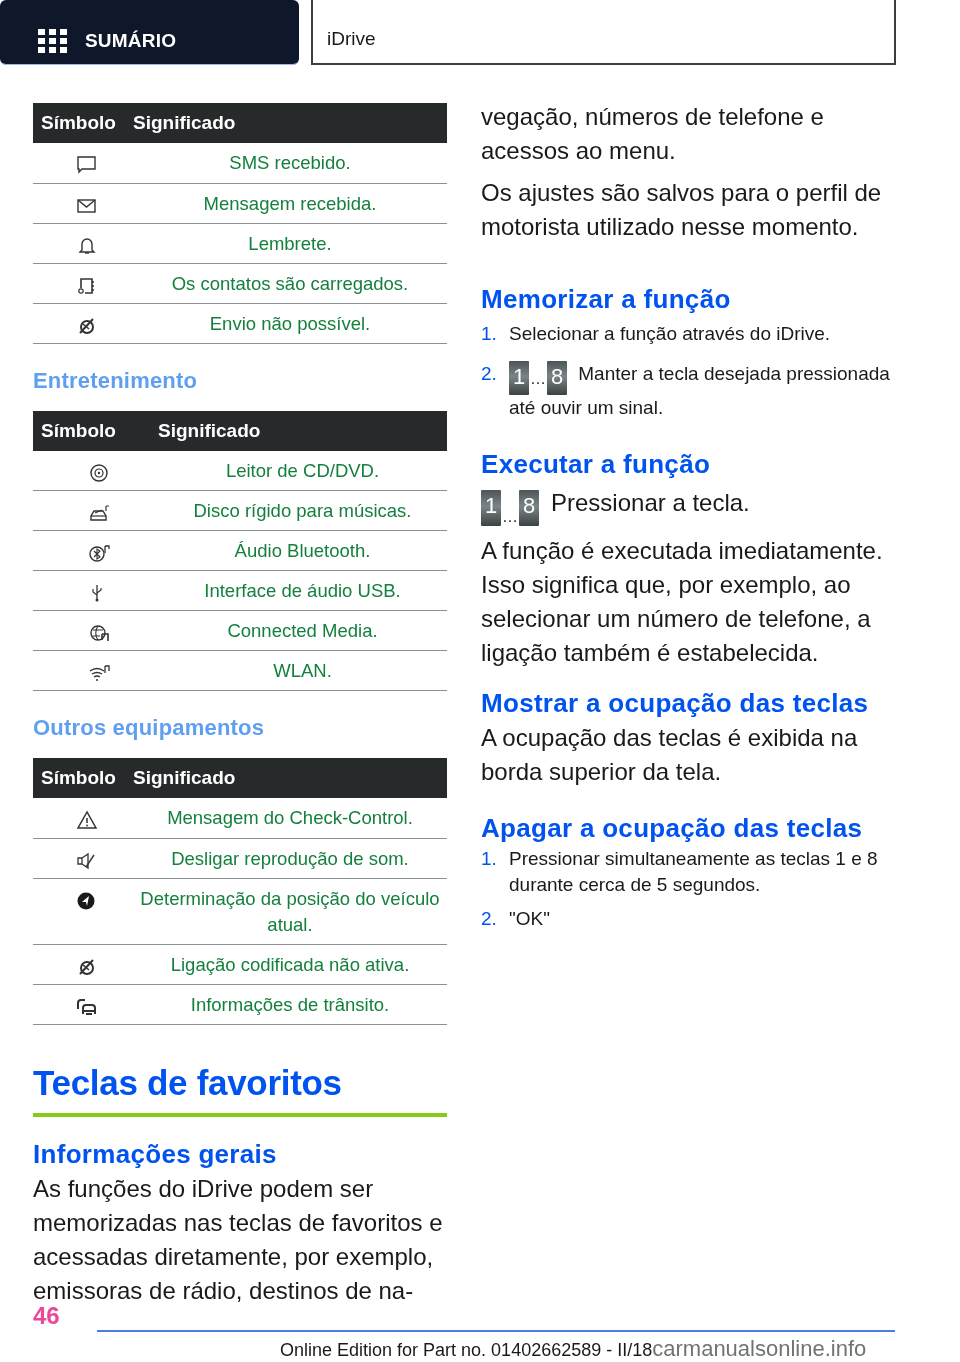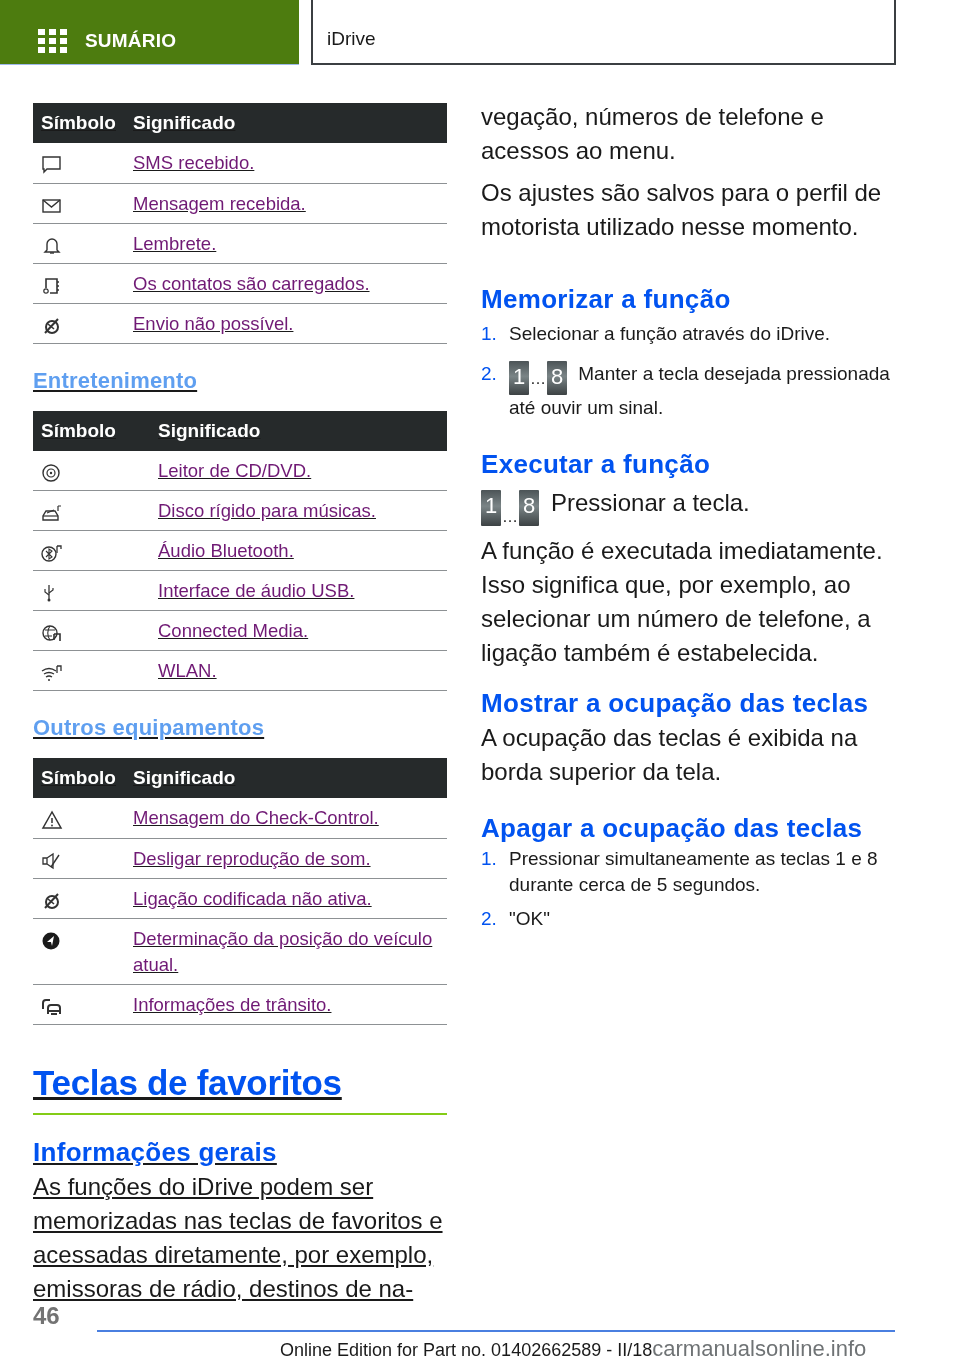--- a/index.html
+++ b/index.html
@@ -2,61 +2,62 @@
 <html><head>
   <meta charset="utf-8">
   <style>
     * { box-sizing: border-box; margin: 0; padding: 0; }
     html, body { width: 960px; height: 1362px; background: #ffffff; overflow: hidden; }
     body { position: relative; font-family: "Liberation Sans", sans-serif; color: #1a1a1a; }
 
     
     .top-tab {
       position: absolute; left: 0; top: 0; width: 299px; height: 65px;
-      background: #4d7c0f; display: flex; align-items: center; color: #fff;
+      background: #0f172a; display: flex; align-items: center; color: #fff;
       border-bottom: 1px solid #9fb8ec;
+      border-radius: 6px;
     }
     .grid-icon { position: absolute; left: 38px; top: 29px; width: 29px; height: 24px;
       display: grid; grid-template-columns: repeat(3, 7px); grid-template-rows: repeat(3, 6px);
       column-gap: 4px; row-gap: 3px; }
     .grid-icon span { background: #fff; display: block; }
     .top-tab .label { position: absolute; left: 85px; top: 30px; font-weight: bold; font-size: 19px; letter-spacing: 0.2px; }
     .title-box {
       position: absolute; left: 311px; top: -2px; width: 585px; height: 67px;
       border: 2px solid #3b3f42; border-top: none;
     }
     .title-box .label { position: absolute; left: 14px; top: 30px; font-size: 19px; color: #1a1a1a; }
 
     
-    .col-left { position: absolute; left: 33px; top: 103px; width: 414px; text-decoration: underline; }
+    .col-left { position: absolute; left: 33px; top: 103px; width: 414px; }
     .col-right { position: absolute; left: 481px; top: 100px; width: 420px; }
 
     table.sym { width: 414px; border-collapse: collapse; font-size: 18.5px; }
     table.sym th {
       background: #262a2b; color: #fff; font-weight: bold; text-align: left;
       height: 40px; padding: 0 0 0 8px; font-size: 19px;
     }
     table.sym th.col2 { padding-left: 0; }
     table.sym td {
       border-bottom: 1.5px solid #8d9194; height: 40px; vertical-align: top;
-      padding-top: 9px; line-height: 26px; color: #701a75;
+      padding-top: 9px; line-height: 26px; color: #15803d; text-align: center;
     }
     table.sym td.ic { width: 100px; padding-left: 8px; padding-top: 12px; }
     table.sym.wide td.ic { width: 125px; }
     table.sym td.tx { padding-top: 7px; padding-bottom: 6px; }
 
     .icon { display: inline-block; width: 22px; height: 20px; }
     .icon svg { width: 22px; height: 20px; display: block; }
 
     h3.section {
       color: #5f9ff0; font-size: 22px; font-weight: bold; margin: 24px 0 17px 0; letter-spacing: 0.2px;
     }
     h1.chapter {
       color: #0153f0; font-size: 35px; font-weight: bold; letter-spacing: -0.3px;
-      margin-top: 38px; padding-bottom: 10px; border-bottom: 2px solid #84cc16;
+      margin-top: 38px; padding-bottom: 10px; border-bottom: 4px solid #84cc16;
     }
     h2.sub {
       color: #0153f0; font-size: 26px; font-weight: bold; letter-spacing: 0.3px;
     }
     .col-left h2.sub { margin-top: 22px; margin-bottom: 2px; }
     p.body { font-size: 24px; line-height: 34px; color: #1a1a1a; }
 
     .col-right p.body { margin-bottom: 8px; }
     .col-right h2.sub { margin-top: 40px; margin-bottom: 6px; }
     ol.steps { list-style: none; }
@@ -68,21 +69,21 @@
       background: linear-gradient(#4c5457, #7a8486 45%, #3c4244);
       color: #fff; font-size: 22px; text-align: center; line-height: 32px;
       border-radius: 1px;
     }
     .dots { display: inline-block; font-size: 16px; vertical-align: -4px; margin: 0 1px; }
     .exec-row { display: flex; align-items: flex-start; margin-bottom: 6px; }
     .exec-keys { display: flex; align-items: flex-end; height: 40px; margin-right: 12px; }
     .exec-keys .key { height: 36px; }
 
     
-    .page-num { position: absolute; left: 33px; top: 1302px; font-size: 24px; font-weight: bold; color: #737373; }
+    .page-num { position: absolute; left: 33px; top: 1302px; font-size: 24px; font-weight: bold; color: #ec4899; }
     .footer-line { position: absolute; left: 97px; top: 1330px; width: 798px; height: 2px; background: #4a7fe0; }
     .footer-text { position: absolute; left: 280px; top: 1336px; font-size: 18px; color: #1a1a1a; white-space: nowrap; }
     .footer-text .wm { color: #6f7375; font-size: 22px; }
   </style>
 </head>
 <body>
 
 <div class="top-tab">
   <div class="grid-icon">
     <span></span>
@@ -246,33 +247,33 @@
         <td class="ic"><span class="icon">
           <svg viewBox="0 0 22 20">
                 <path d="M2 7h4v6H2zM6 7l6-4v14l-6-4" fill="none" stroke="#333" stroke-width="1.3"></path>
                 <path d="M10 16L18 4" stroke="#333" stroke-width="1.4"></path>
               </svg></span></td>
         <td class="tx">Desligar reprodução de som.</td>
       </tr>
       <tr>
         <td class="ic"><span class="icon">
           <svg viewBox="0 0 22 20">
+                <circle cx="10" cy="10" r="8.5" fill="#1a1a1a"></circle>
+                <path d="M13 5L6 11h4l1 4z" fill="#fff"></path>
+              </svg></span></td>
+        <td class="tx">Determinação da posição do veículo atual.</td>
+      </tr>
+      <tr>
+        <td class="ic"><span class="icon">
+          <svg viewBox="0 0 22 20">
                 <circle cx="11" cy="11" r="6" fill="none" stroke="#333" stroke-width="2"></circle>
                 <path d="M4 17L17 3" stroke="#333" stroke-width="2"></path>
                 <path d="M7 8l6 5" stroke="#333" stroke-width="1.6"></path>
               </svg></span></td>
         <td class="tx">Ligação codificada não ativa.</td>
-      </tr>
-      <tr>
-        <td class="ic"><span class="icon">
-          <svg viewBox="0 0 22 20">
-                <circle cx="10" cy="10" r="8.5" fill="#1a1a1a"></circle>
-                <path d="M13 5L6 11h4l1 4z" fill="#fff"></path>
-              </svg></span></td>
-        <td class="tx">Determinação da posição do veículo atual.</td>
       </tr>
       <tr>
         <td class="ic"><span class="icon">
           <svg viewBox="0 0 22 20">
                 <path d="M2 12V6q0-3 3-3h4" fill="none" stroke="#333" stroke-width="2"></path>
                 <path d="M7 17v-6q0-3 3-3h6q3 0 3 3v6" fill="none" stroke="#333" stroke-width="2"></path>
                 <path d="M7 14h12M10 17h6" stroke="#333" stroke-width="2"></path>
               </svg></span></td>
         <td class="tx">Informações de trânsito.</td>
       </tr>

